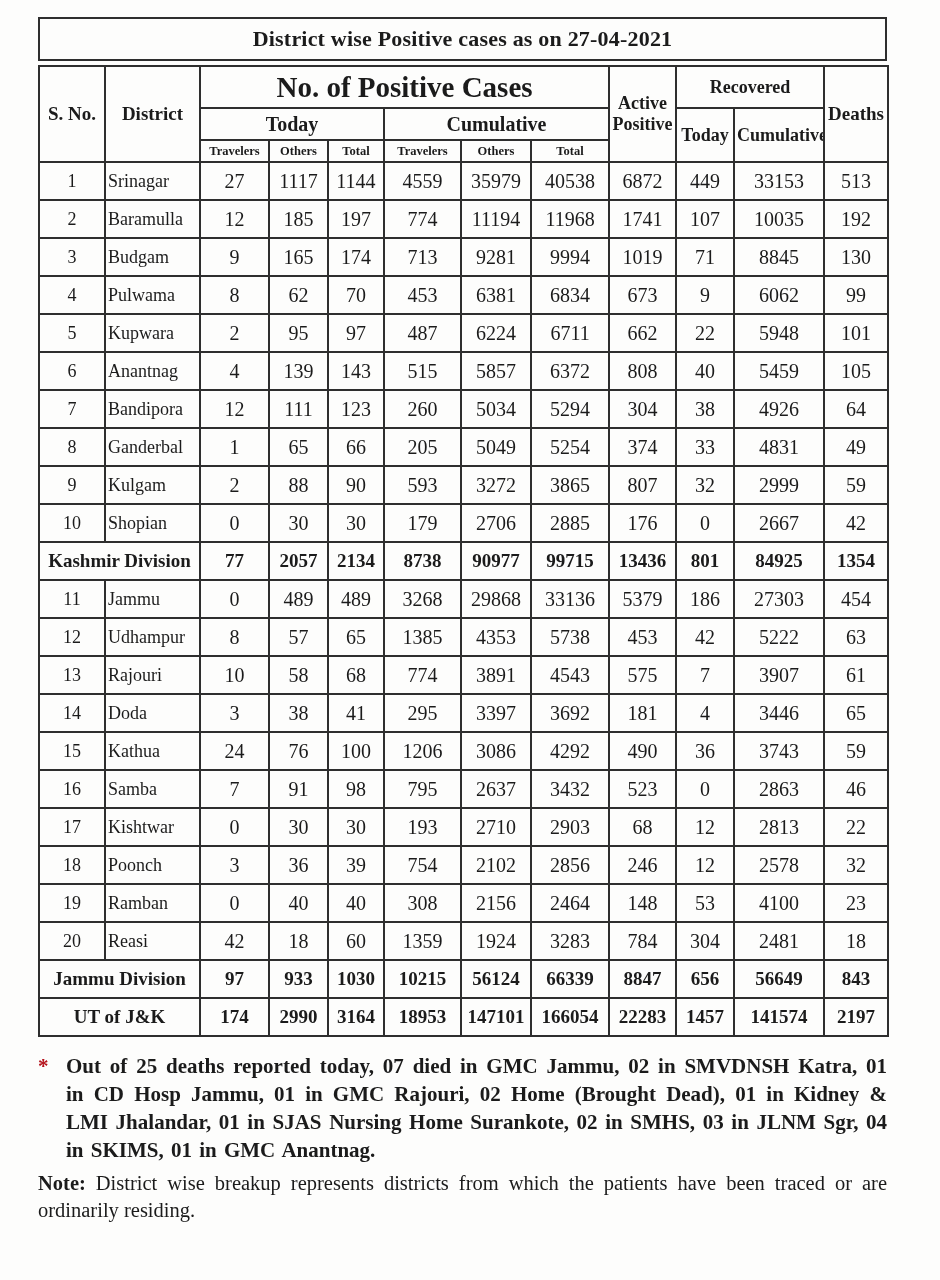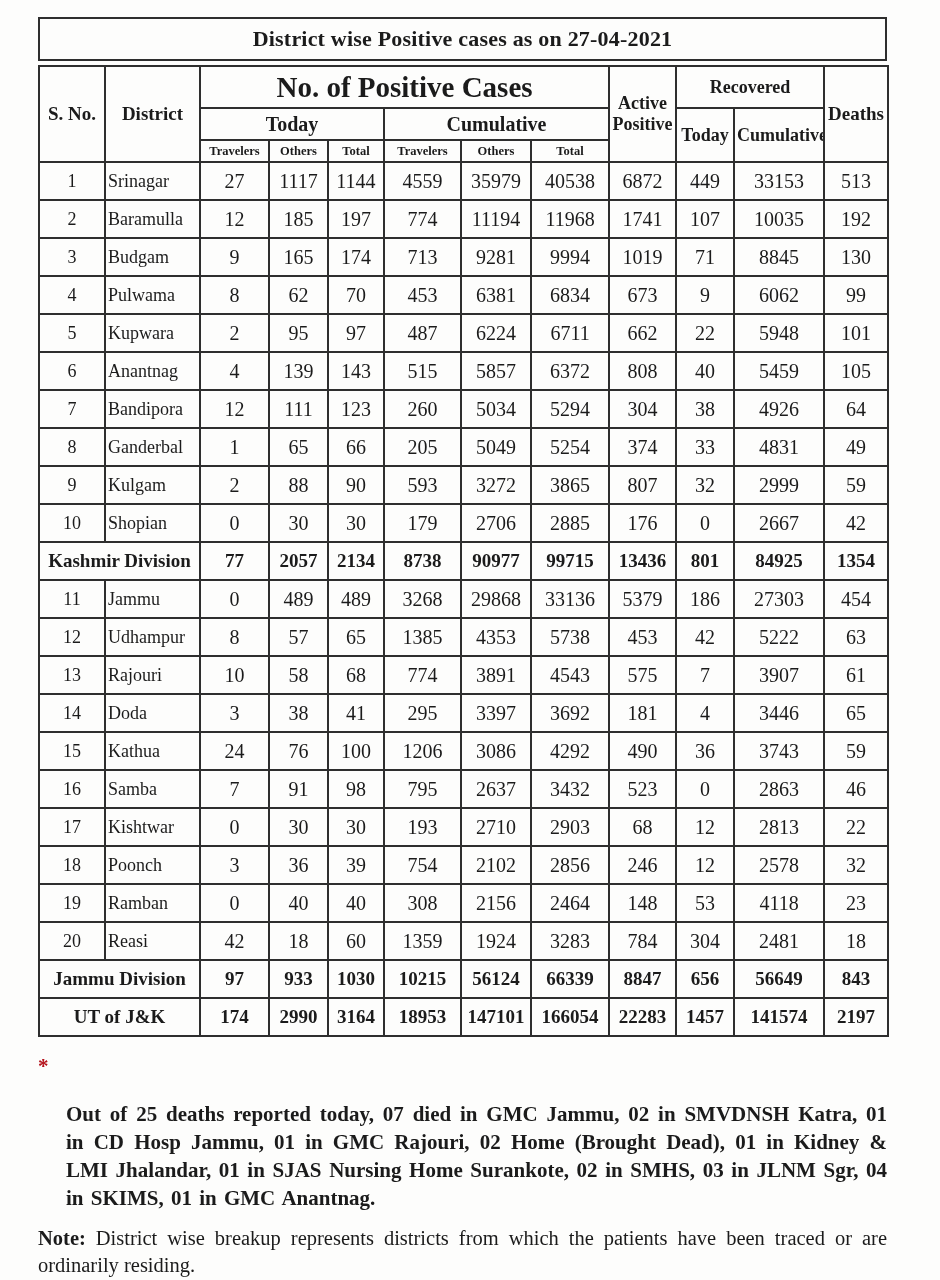--- a/index.html
+++ b/index.html
@@ -78,24 +78,23 @@
     width: 28px;
     flex: 0 0 28px;
     padding-top: 2px;
   }
   .footnote .fn-text {
     font-weight: bold;
     font-size: 21px;
     line-height: 28px;
     text-align: justify;
     word-spacing: 2px;
-    margin-top: 48px;
   }
   .note {
-    margin-top: 13px;
+    margin-top: 6px;
     width: 849px;
     font-size: 20.5px;
     line-height: 27px;
   }
   .note p { margin: 0; text-align: justify; }
   .note .note-label { font-weight: bold; }
 </style>
 </head>
 <body>
 
@@ -415,21 +414,21 @@
             <td data-name="serial-cell">19</td>
             <td data-name="district-cell">Ramban</td>
             <td data-name="value-cell">0</td>
             <td data-name="value-cell">40</td>
             <td data-name="value-cell">40</td>
             <td data-name="value-cell">308</td>
             <td data-name="value-cell">2156</td>
             <td data-name="value-cell">2464</td>
             <td data-name="value-cell">148</td>
             <td data-name="value-cell">53</td>
-            <td data-name="value-cell">4118</td>
+            <td data-name="value-cell">4100</td>
             <td data-name="value-cell">23</td>
           </tr>
           <tr class="row-district" data-name="table-row">
             <td data-name="serial-cell">20</td>
             <td data-name="district-cell">Reasi</td>
             <td data-name="value-cell">42</td>
             <td data-name="value-cell">18</td>
             <td data-name="value-cell">60</td>
             <td data-name="value-cell">1359</td>
             <td data-name="value-cell">1924</td>

